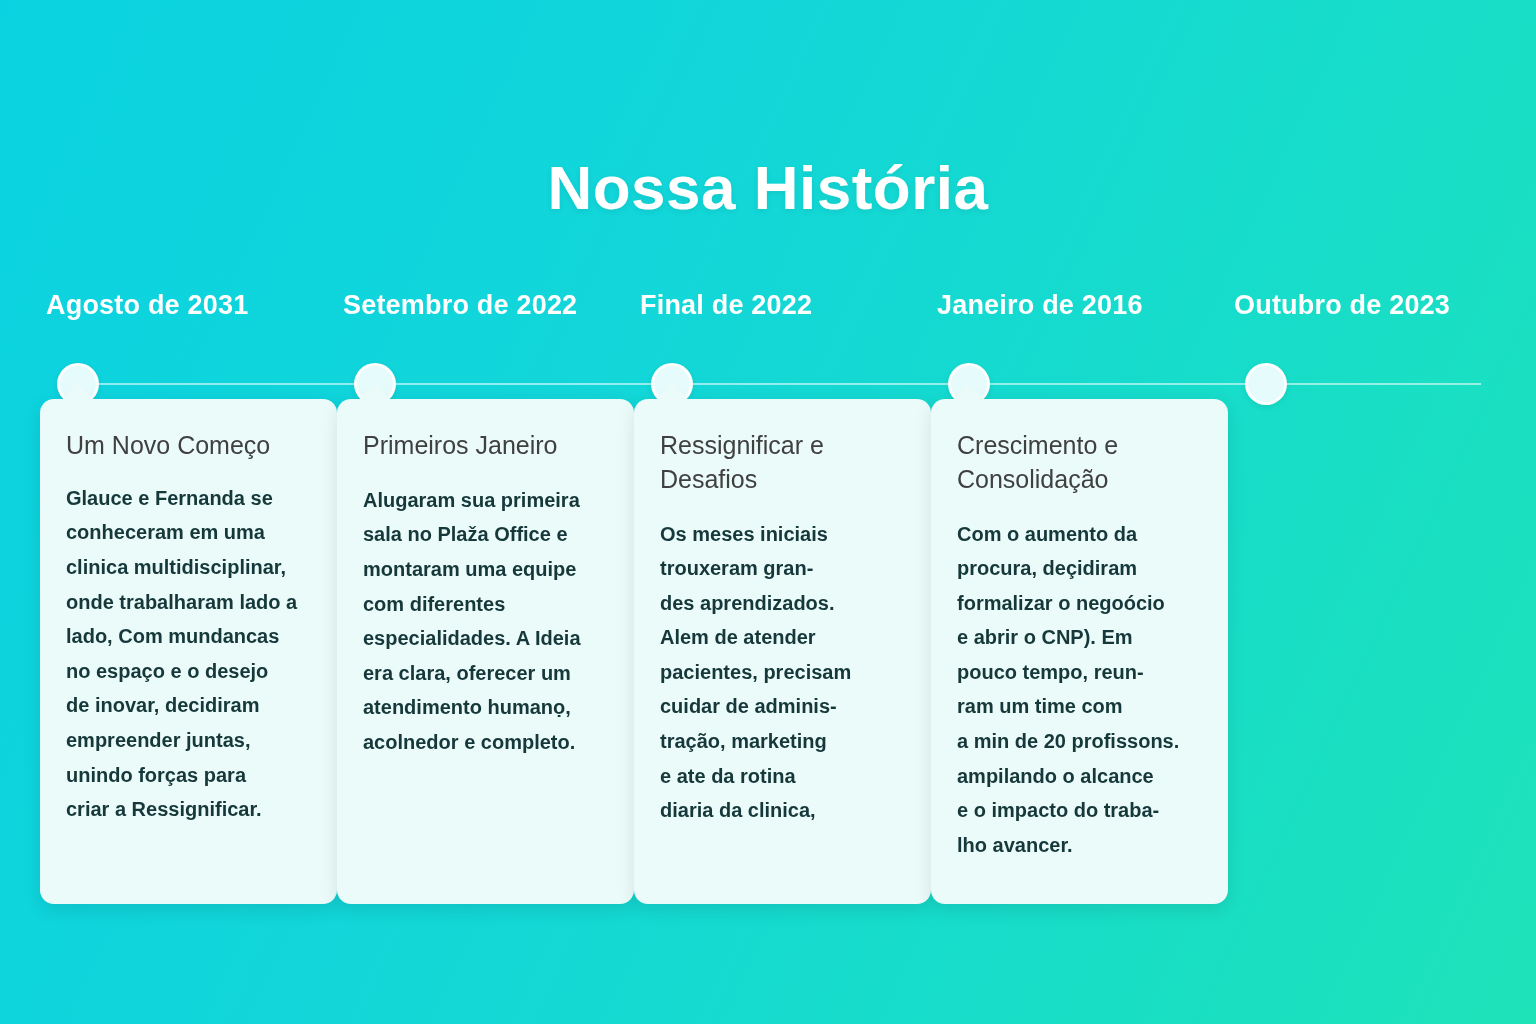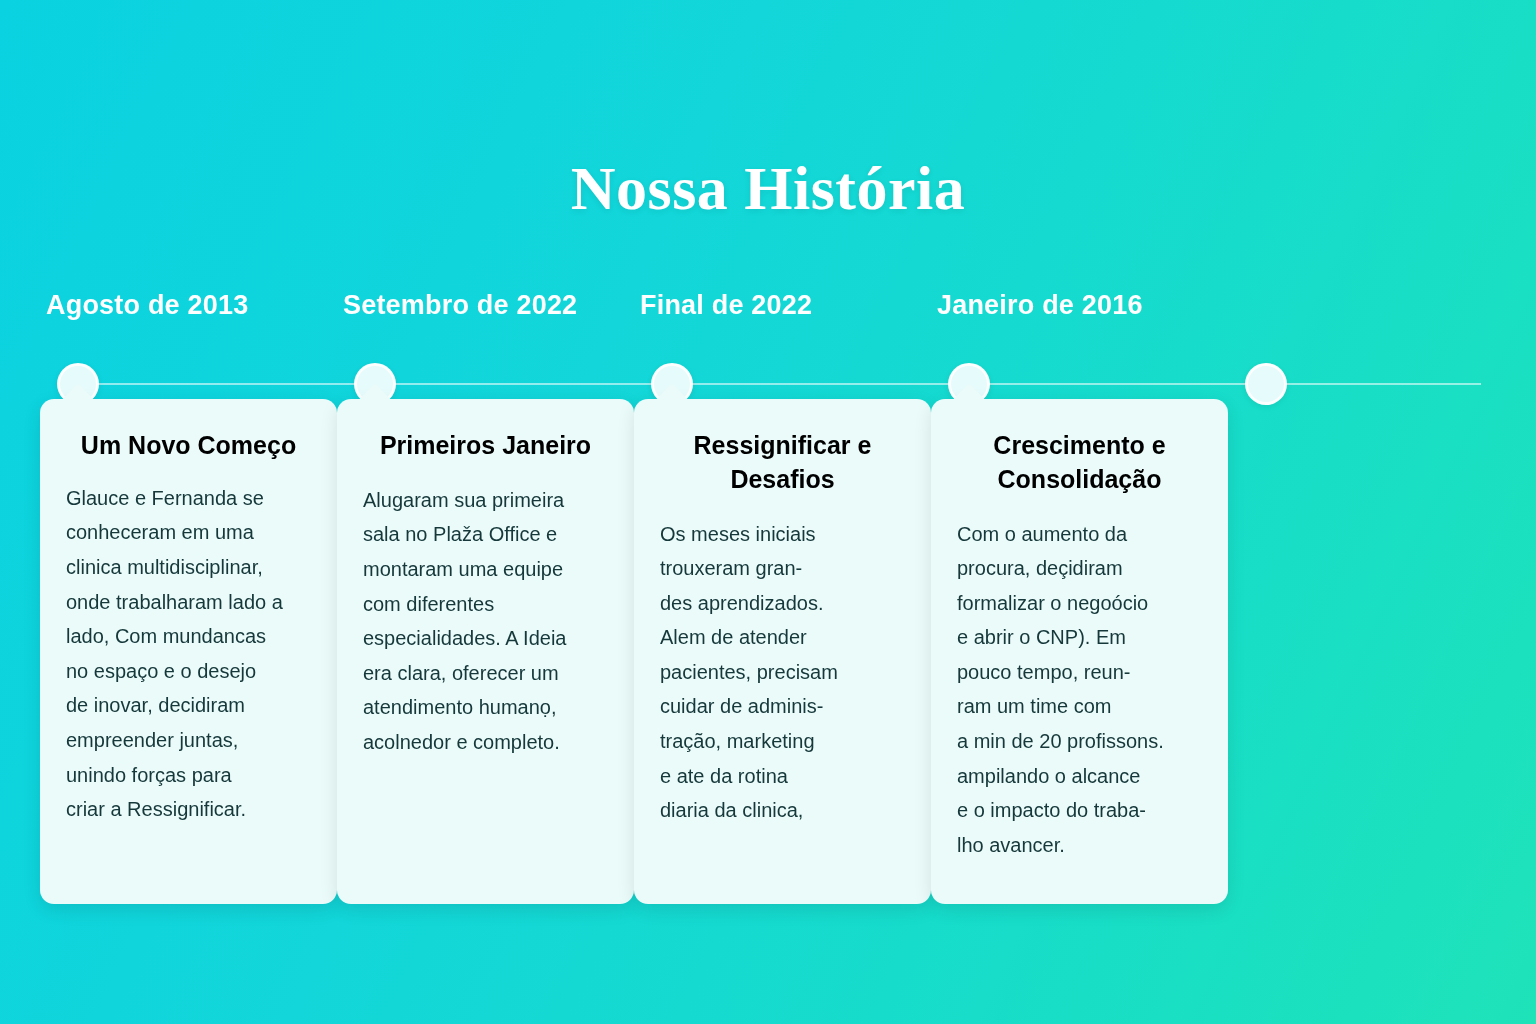--- a/index.html
+++ b/index.html
@@ -29,21 +29,20 @@
     top: 112px;
     left: 0;
     width: 100%;
     text-align: center;
     color: #ffffff;
     font-size: 62px;
     font-weight: bold;
     letter-spacing: 0.5px;
     line-height: 1.1;
     text-shadow: 0 2px 6px rgba(0,0,0,0.08);
-    font-family: Liberation Serif, serif;
   }
 
   
   .timeline {
     position: absolute;
     left: 40px;
     right: 40px;
     top: 290px;
     height: 660px;
   }
@@ -114,54 +113,54 @@
     left: 27px;
     width: 22px;
     height: 22px;
     background: #eafbfa;
     transform: rotate(45deg);
     border-radius: 3px;
   }
 
   .card-title {
     position: relative;
-    color: #000000;
+    color: #404040;
     font-size: 25px;
-    font-weight: bold;
+    font-weight: normal;
     line-height: 1.35;
     margin: 0 0 20px 0;
-    text-align: center;
   }
 
   .card-body {
     position: relative;
     color: #16383a;
     font-size: 20px;
     line-height: 1.73;
     margin: 0;
     white-space: pre-line;
+    font-weight: bold;
   }
 
   
   .col:nth-child(1) .card-title { margin-bottom: 18px; }
 </style>
 </head>
 <body>
 
 <div class="stage">
 
   <h1 class="title">Nossa História</h1>
 
   <div class="timeline">
     <div class="axis-line"></div>
 
     <div class="cols">
 
       <div class="col">
-        <div class="era-label">Agosto de 2013</div>
+        <div class="era-label">Agosto de 2031</div>
         <div class="node"></div>
         <div class="card">
           <div class="card-title">Um Novo Começo</div>
           <div class="card-body">Glauce e Fernanda se
 conheceram em uma
 clinica multidisciplinar,
 onde trabalharam lado a
 lado, Com mundancas
 no espaço e o desejo
 de inovar, decidiram
@@ -218,18 +217,19 @@
 pouco tempo, reun-
 ram um time com
 a min de 20 profissons.
 ampilando o alcance
 e o impacto do traba-
 lho avancer.</div>
         </div>
       </div>
 
       <div class="col">
+        <div class="era-label">Outubro de 2023</div>
         <div class="node"></div>
       </div>
 
     </div>
   </div>
 </div>
 
 </body></html>

